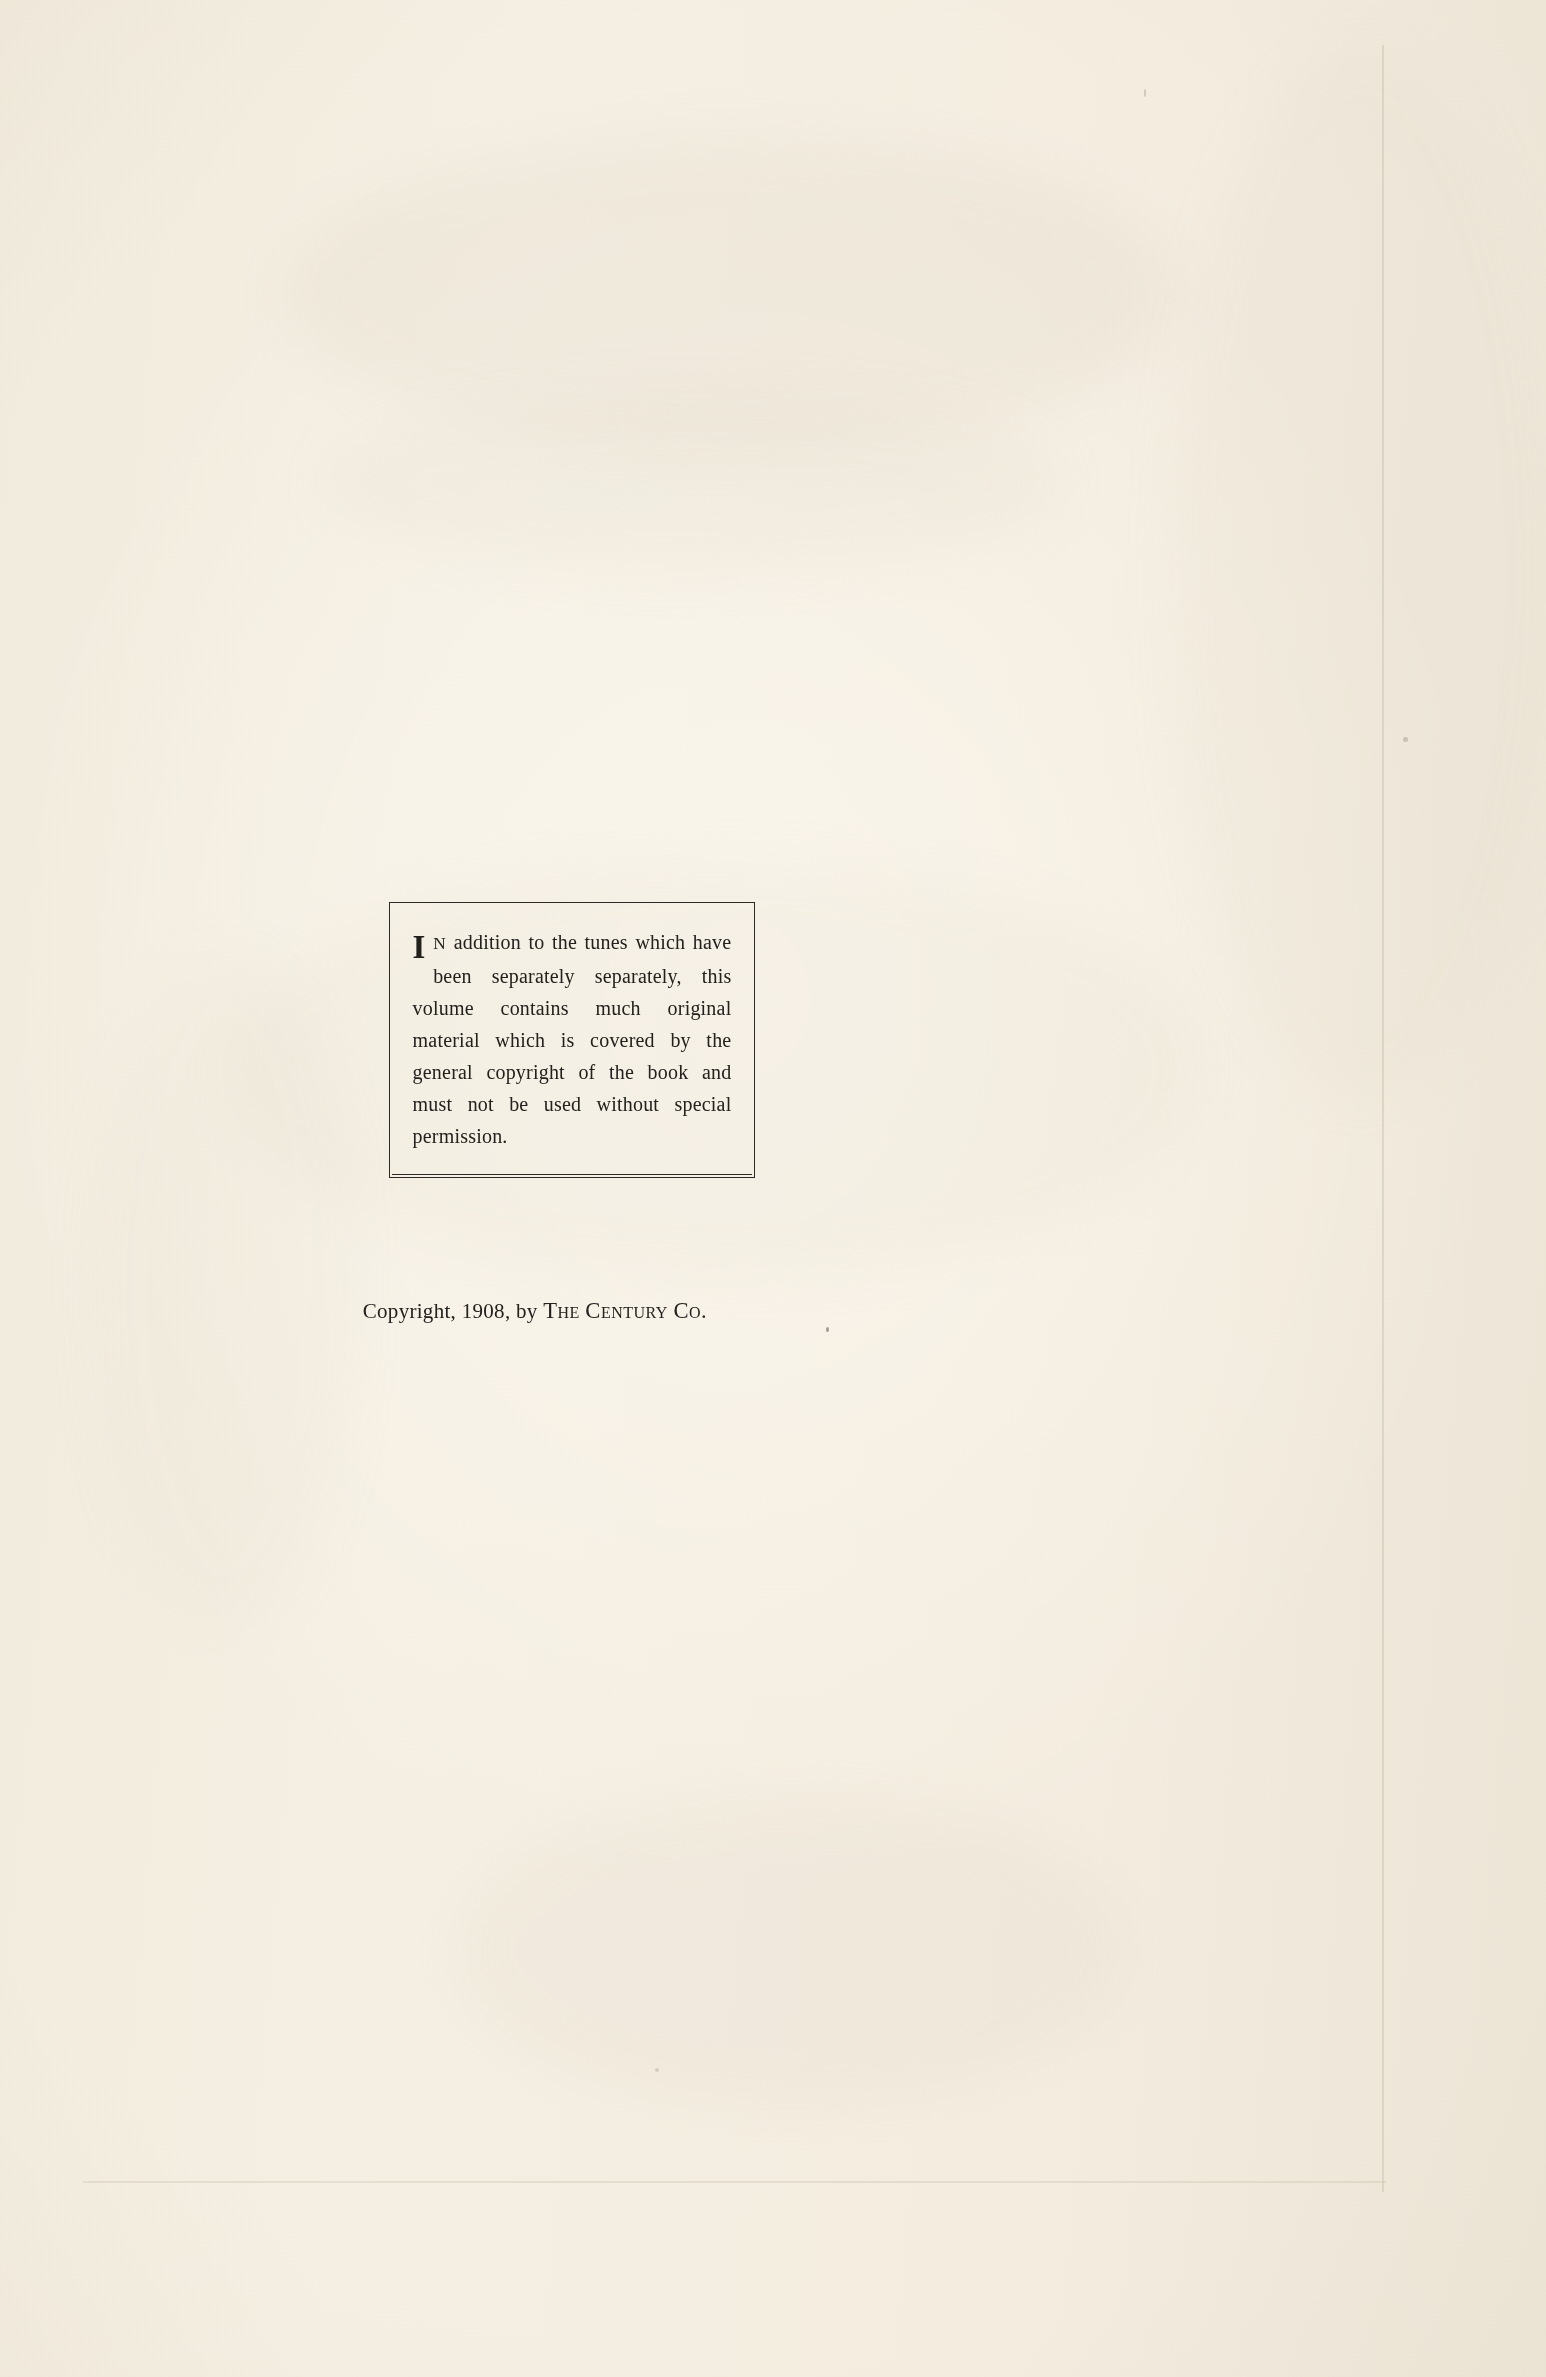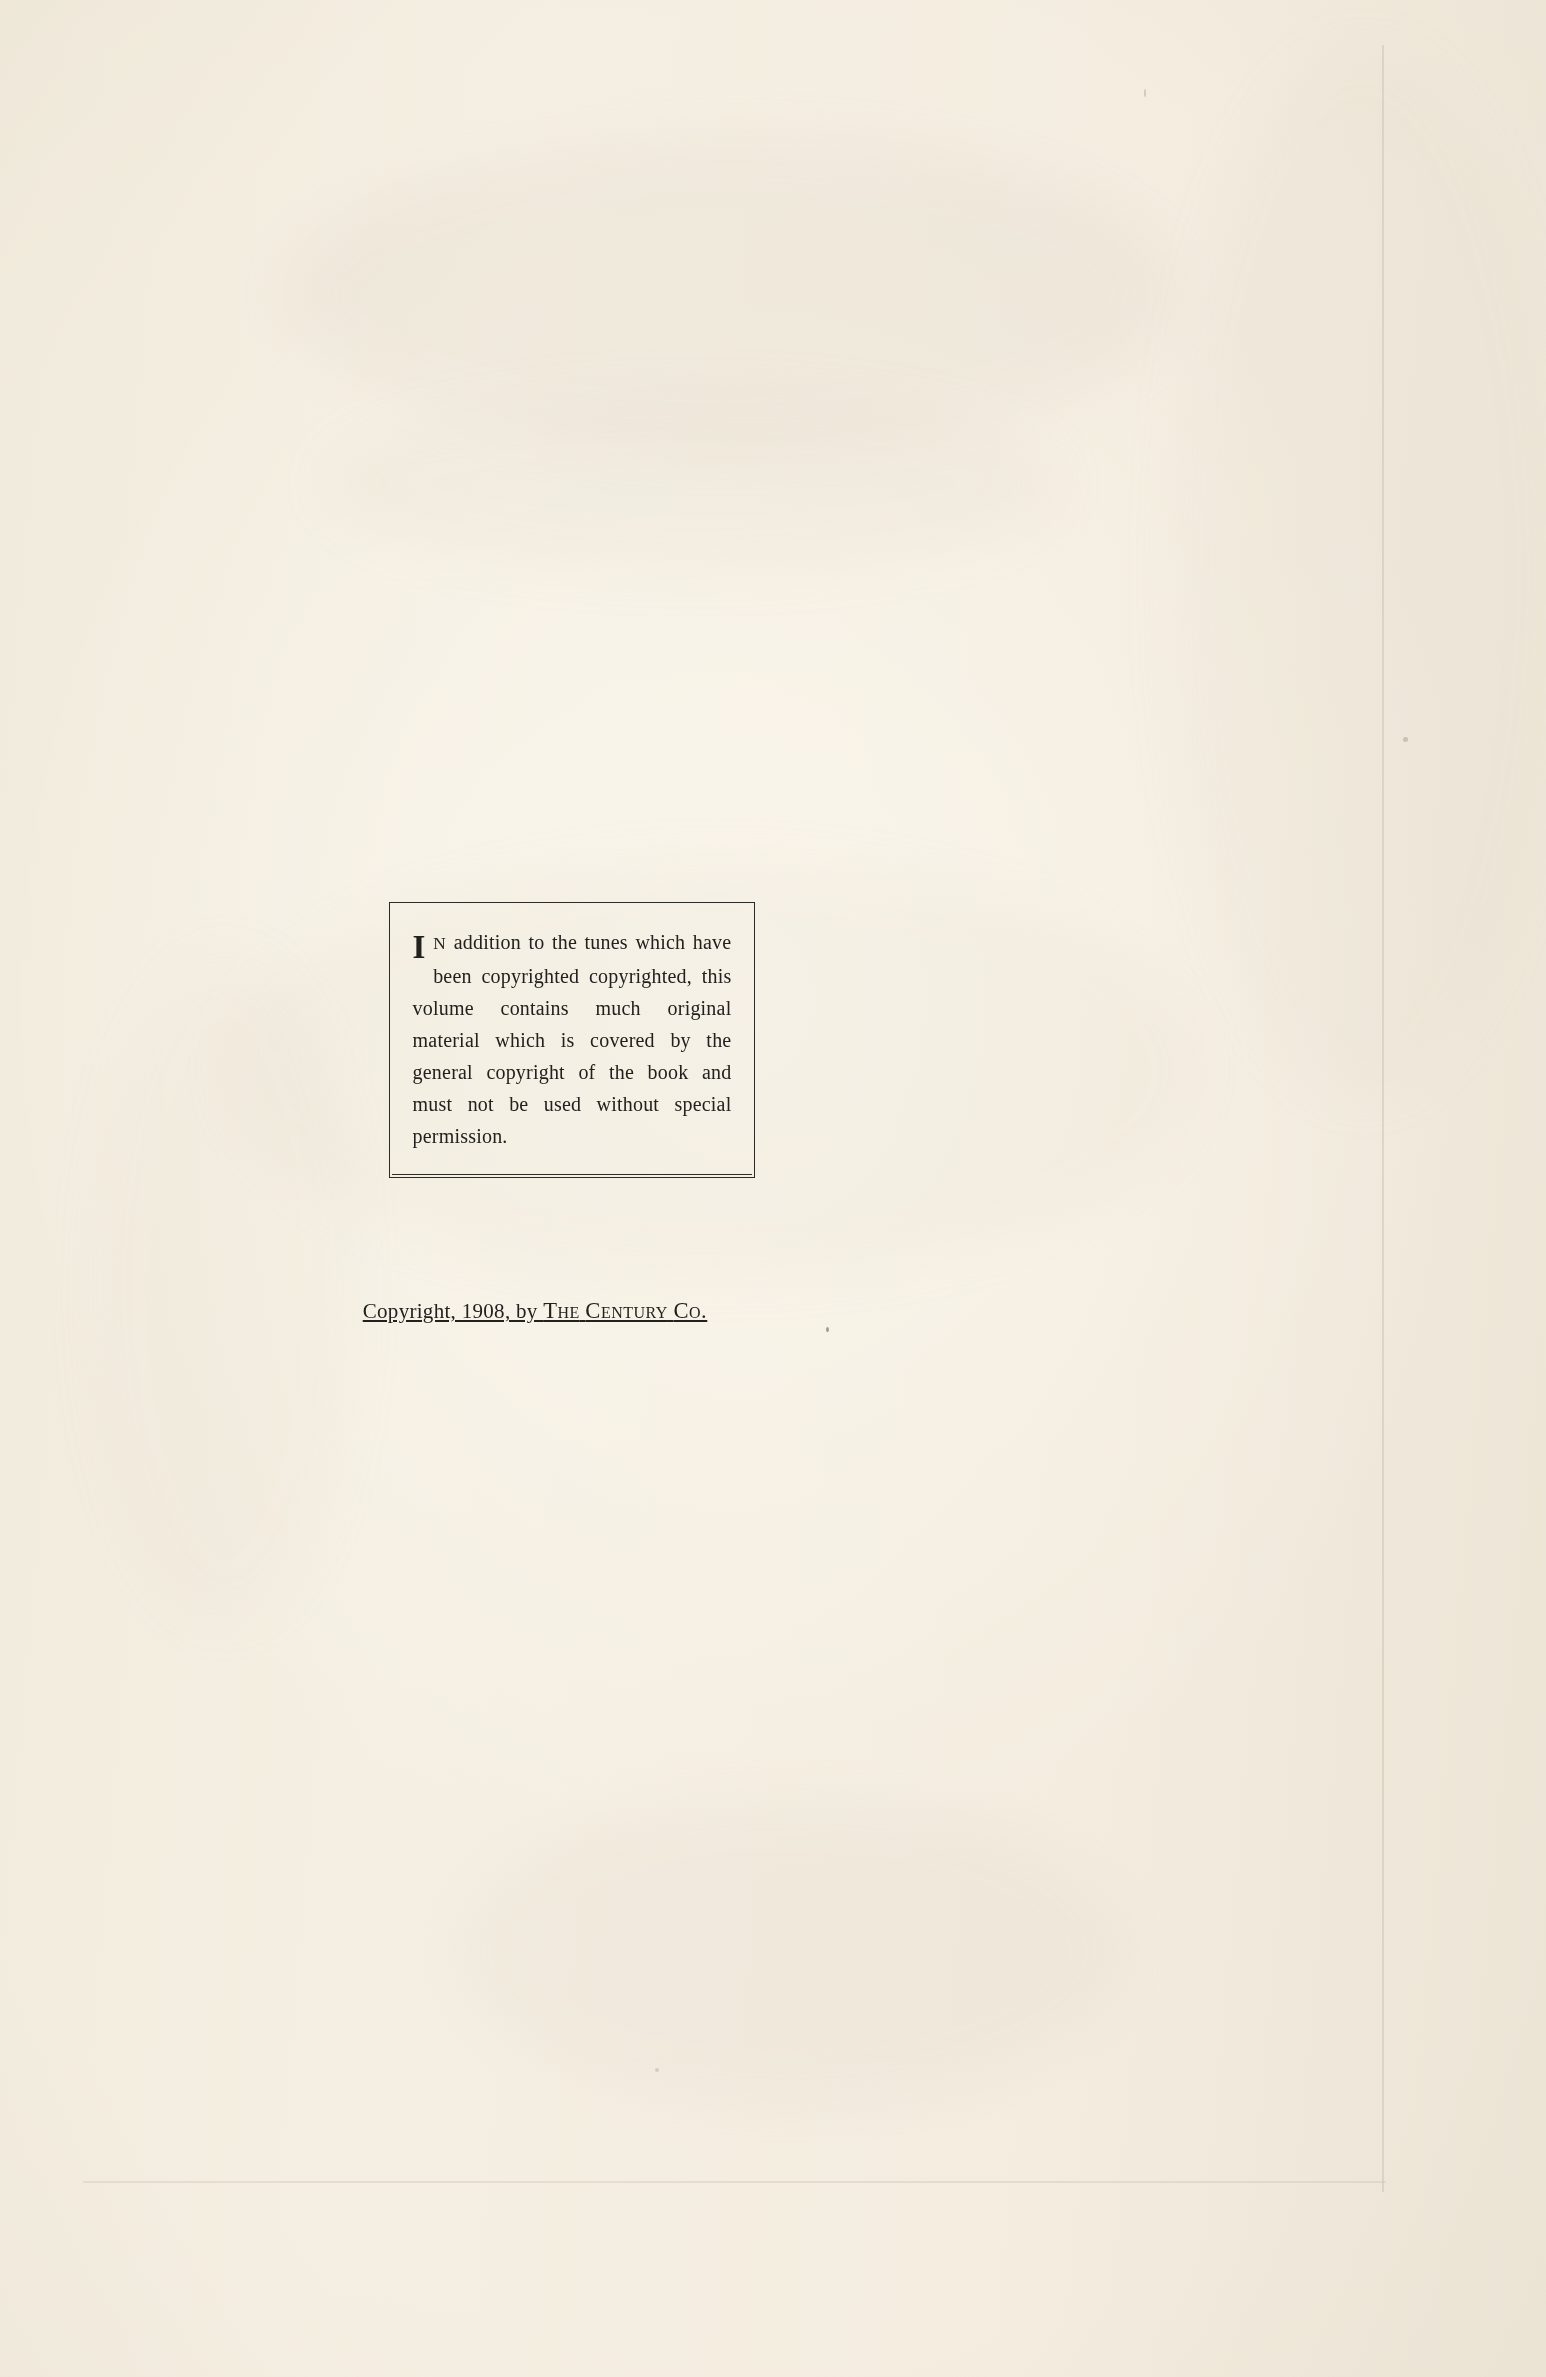--- a/index.html
+++ b/index.html
@@ -105,21 +105,20 @@
   
   .copyright-line {
     position: absolute;
     left: 0;
     top: 1298px;
     width: 1070px;
     text-align: center;
     font-size: 21px;
     color: #23211d;
     letter-spacing: 0.3px;
-    text-decoration: underline;
   }
   .copyright-line .sc {
     font-variant: small-caps;
     font-size: 22.6px;
     letter-spacing: 0.5px;
   }
 
   
   .speck {
     position: absolute;
@@ -144,19 +143,19 @@
 
   <div class="plate-edge"></div>
   <div class="plate-edge-b"></div>
 
   <div class="speck s1"></div>
   <div class="speck s2"></div>
   <div class="speck s3"></div>
   <div class="speck s4"></div>
 
   <div class="notice-box">
-    <p class="notice-text"><span class="dropcap">I</span><span class="smallcap-lead">N</span><span> addition to the tunes which have been copyrighted copyrighted, this volume contains much original material which is covered by the general copyright of the book and must not be used without special permission.</span></p>
+    <p class="notice-text"><span class="dropcap">I</span><span class="smallcap-lead">N</span><span> addition to the tunes which have been separately separately, this volume contains much original material which is covered by the general copyright of the book and must not be used without special permission.</span></p>
     <div class="inner-rule"></div>
   </div>
 
   <div class="copyright-line"><span>Copyright, 1908, by </span><span class="sc">The</span> <span class="sc">Century</span> <span class="sc">Co.</span></div>
 </div>
 
 
 </body></html>

